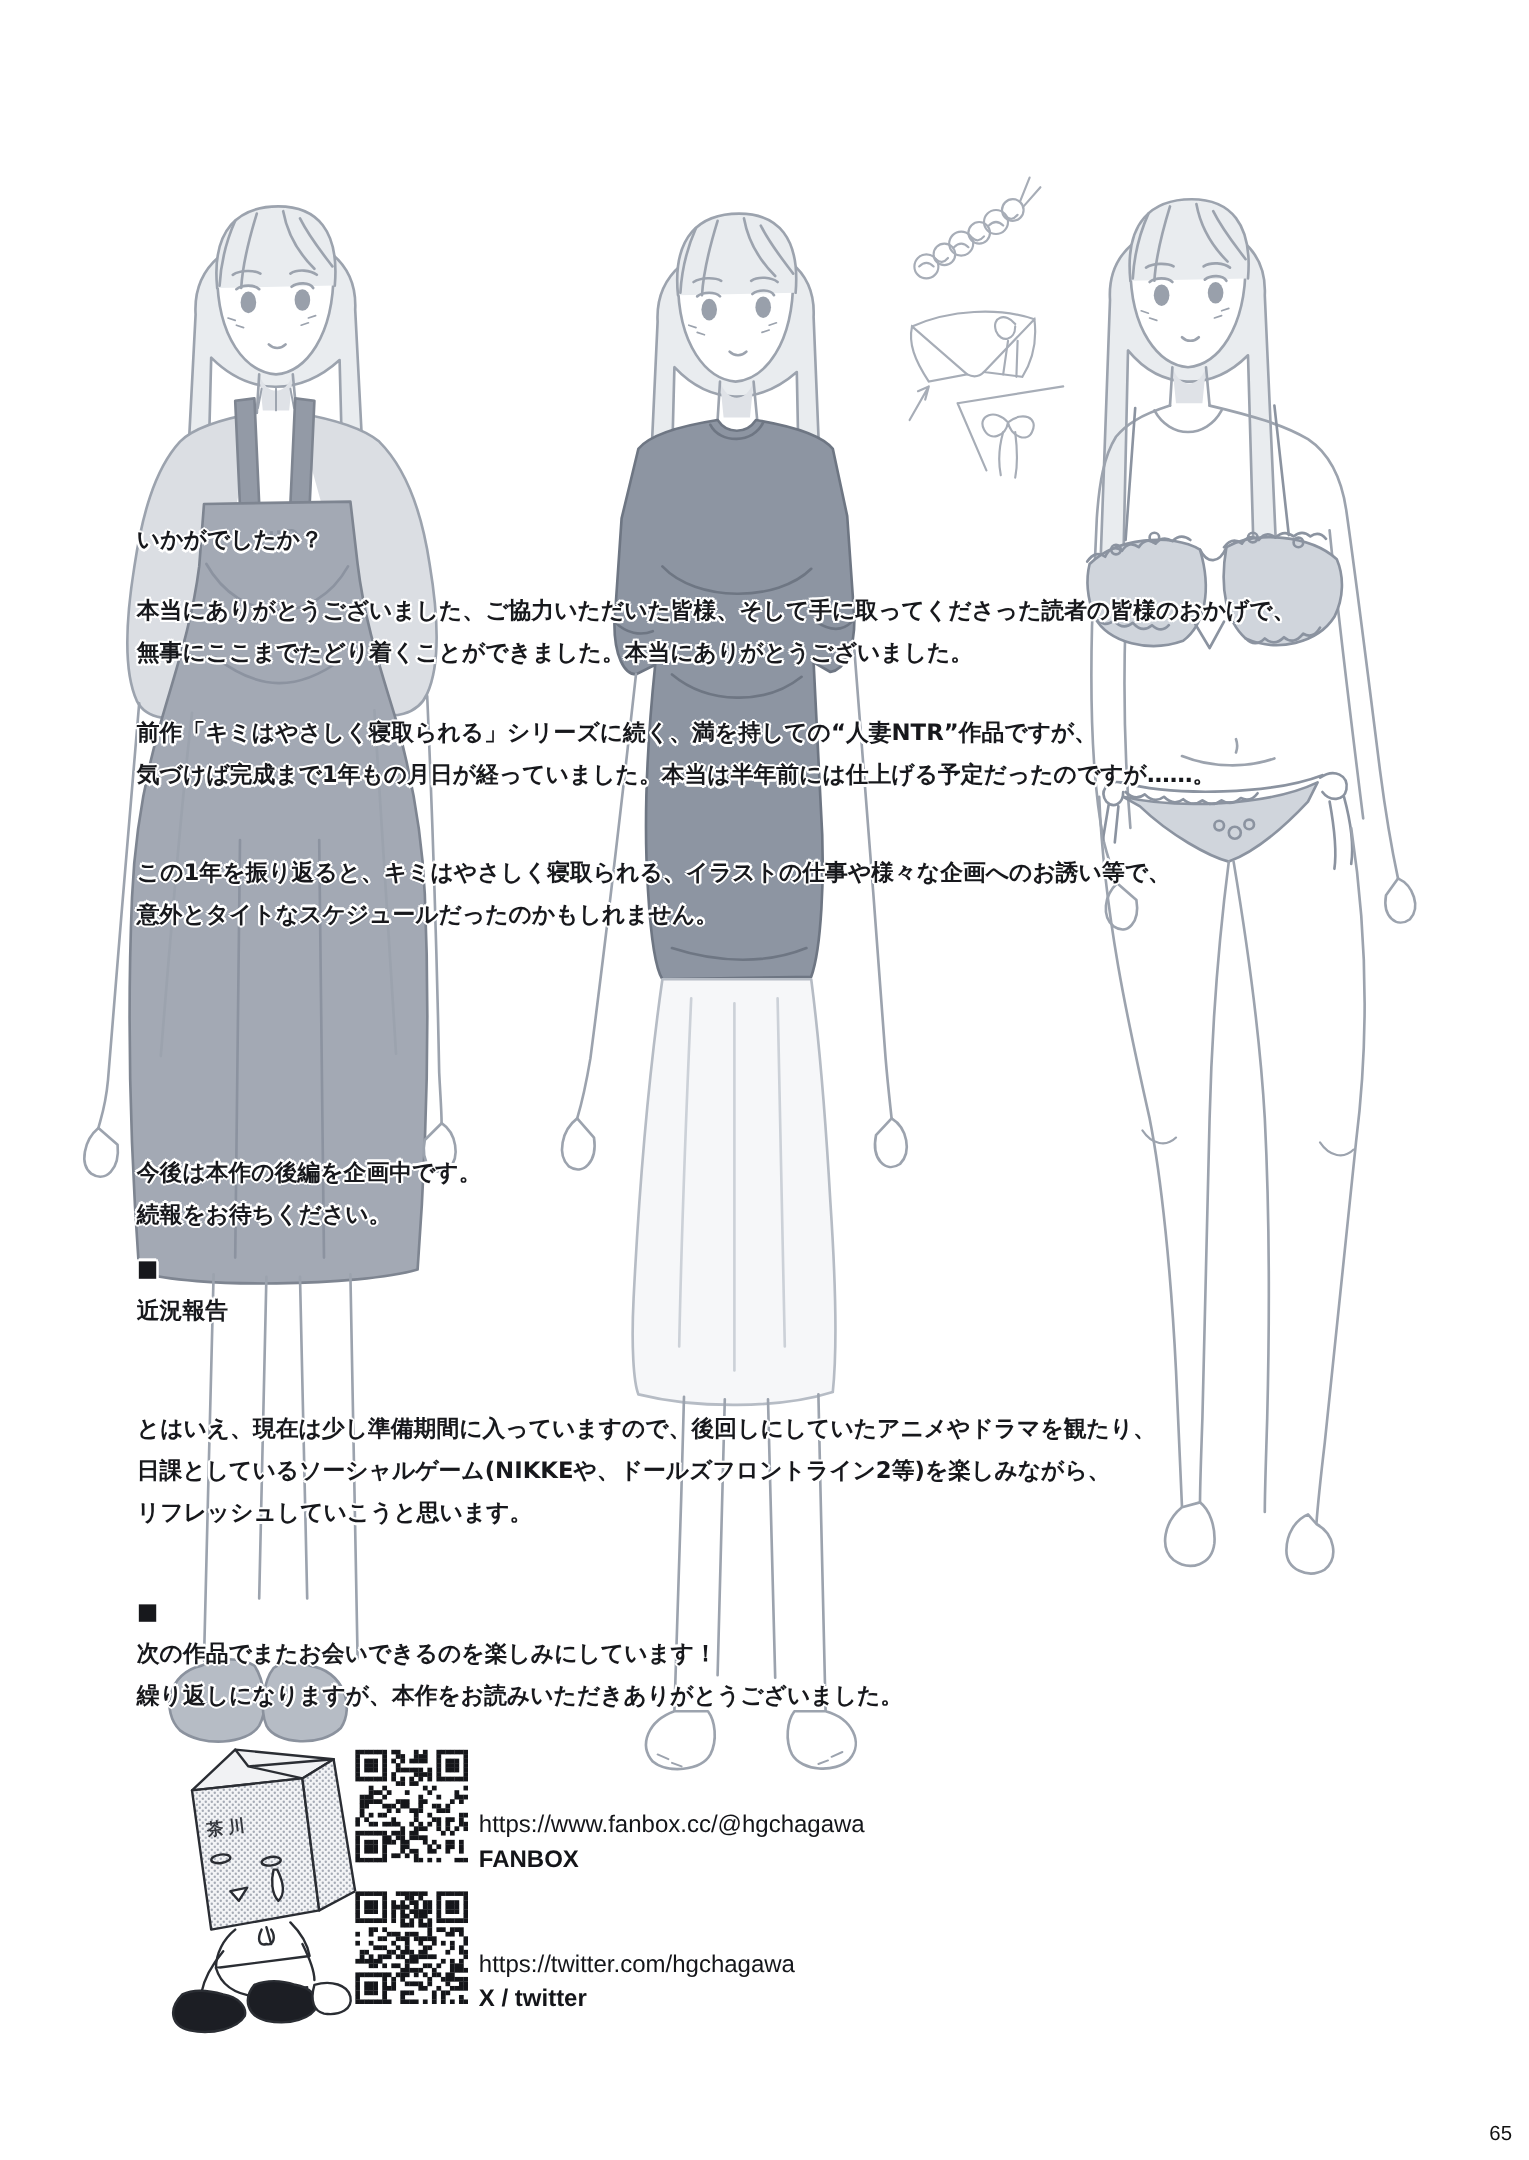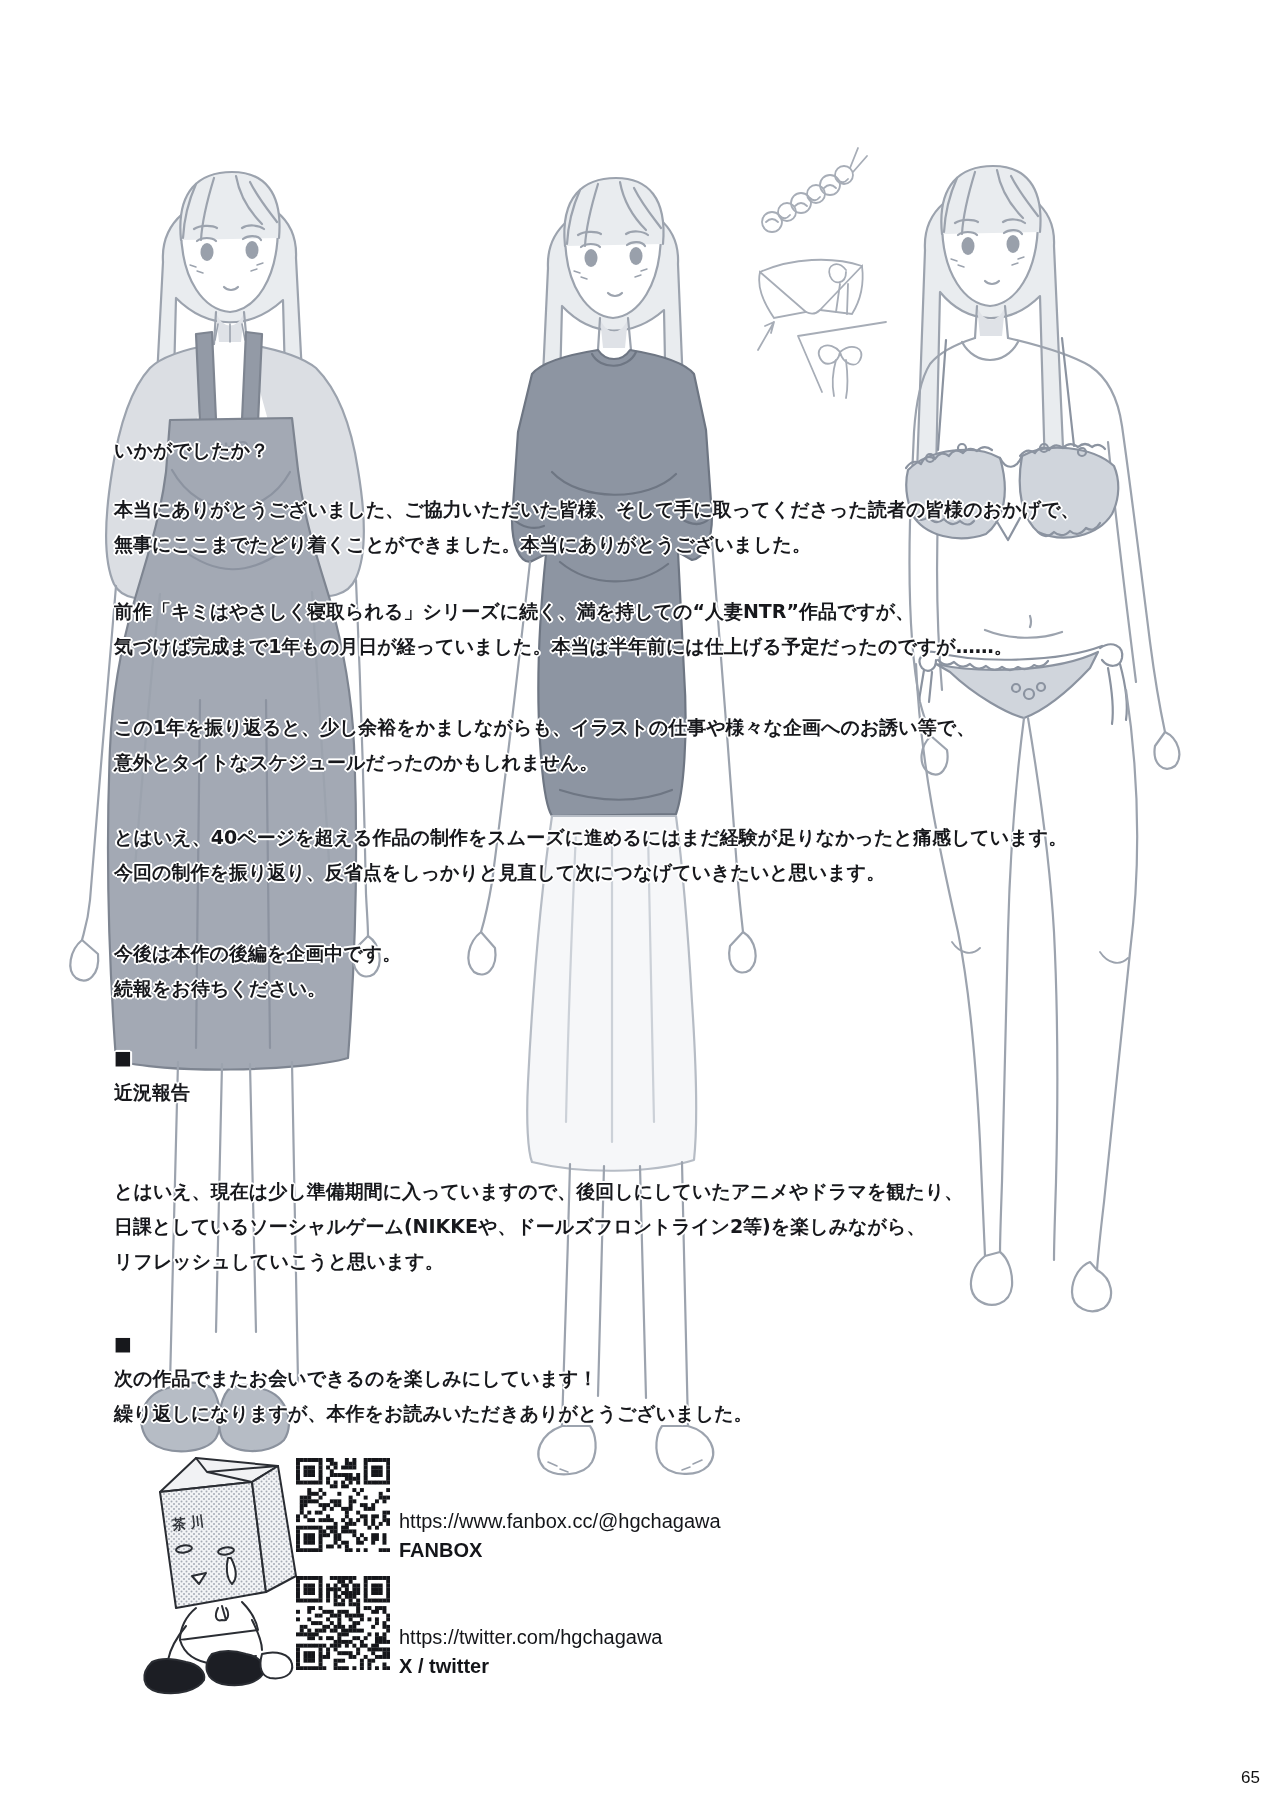--- a/index.html
+++ b/index.html
@@ -229,30 +229,26 @@
     <div class="jl">本当にありがとうございました、ご協力いただいた皆様、そして手に取ってくださった読者の皆様のおかげで、</div>
     <div class="jl">無事にここまでたどり着くことができました。本当にありがとうございました。</div>
   </div>
 
   <div class="para" style="top:594px">
     <div class="jl">前作「キミはやさしく寝取られる」シリーズに続く、満を持しての“人妻NTR”作品ですが、</div>
     <div class="jl">気づけば完成まで1年もの月日が経っていました。本当は半年前には仕上げる予定だったのですが……。</div>
   </div>
 
   <div class="para" style="top:710px">
-    <div class="jl">この1年を振り返ると、少し余裕をかましながらも、イラストの仕事や様々な企画へのお誘い等で、</div>
+    <div class="jl">この1年を振り返ると、キミはやさしく寝取られる、イラストの仕事や様々な企画へのお誘い等で、</div>
     <div class="jl">意外とタイトなスケジュールだったのかもしれません。</div>
   </div>
 
-  <div class="para" style="top:820px">
-    <div class="jl">とはいえ、40ページを超える作品の制作をスムーズに進めるにはまだ経験が足りなかったと痛感しています。</div>
-    <div class="jl">今回の制作を振り返り、反省点をしっかりと見直して次につなげていきたいと思います。</div>
-  </div>
-
-  <div class="para" style="top:936px">
+
+  <div class="para" style="top:960px">
     <div class="jl">今後は本作の後編を企画中です。</div>
     <div class="jl">続報をお待ちください。</div>
   </div>
 
   <div class="para" style="top:1040px">
     <div class="jl">■</div>
     <div class="jl">近況報告</div>
   </div>
 
   <div class="para" style="top:1174px">

